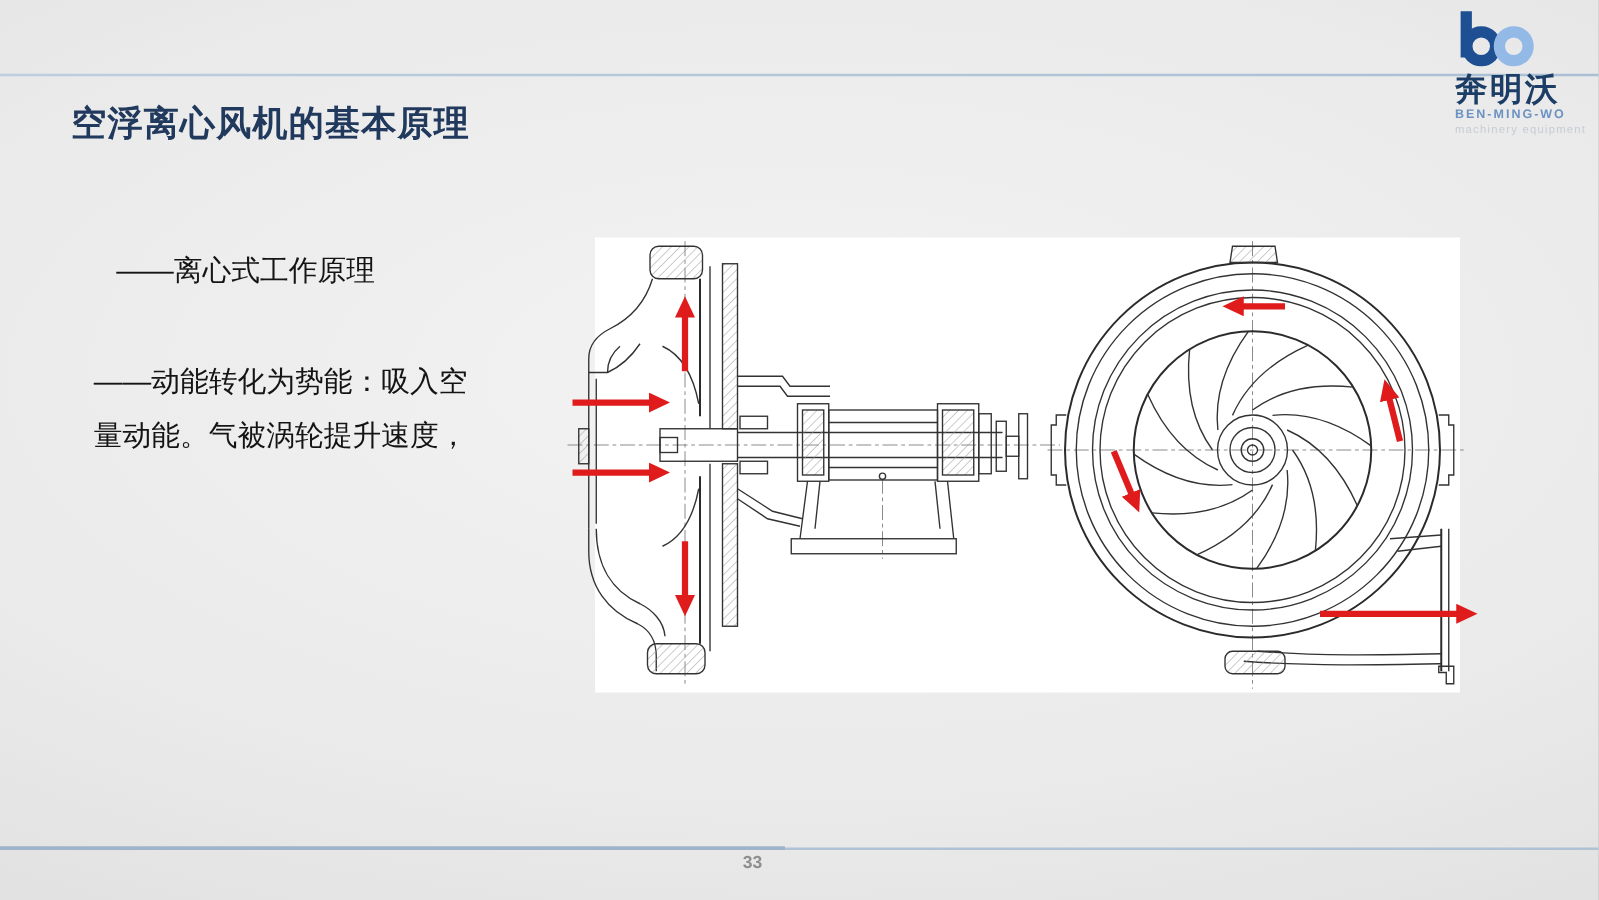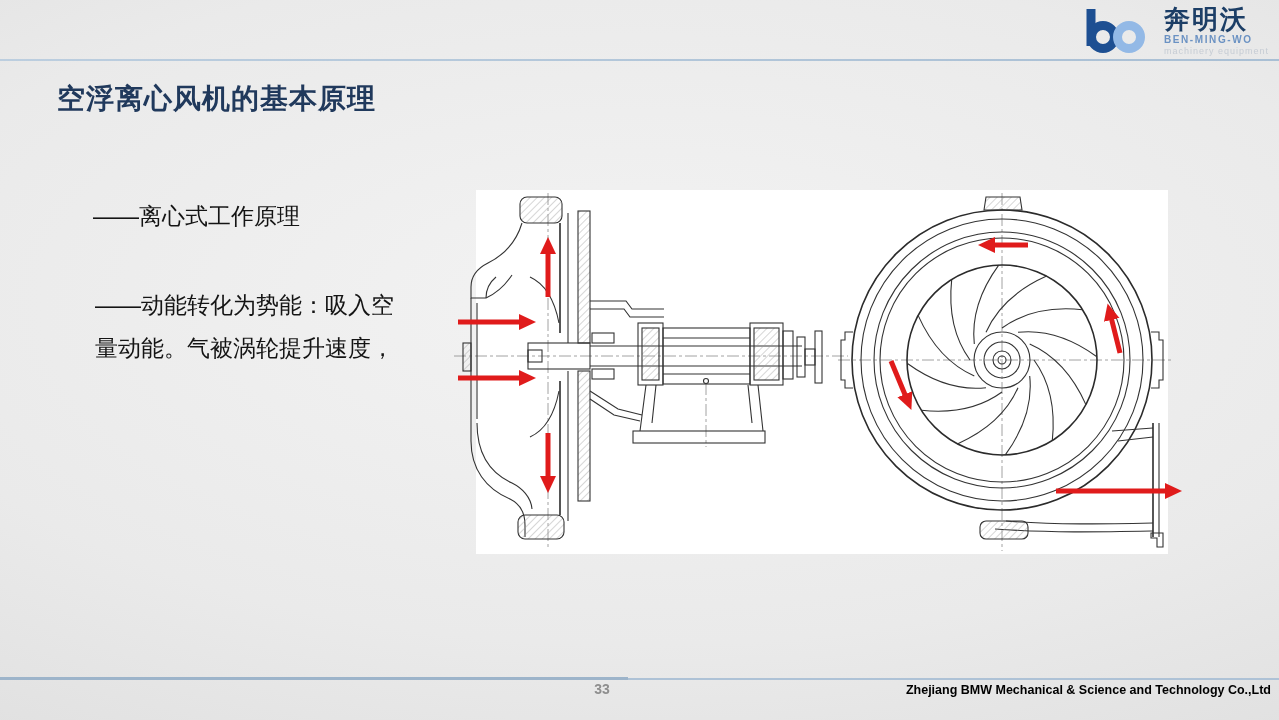--- a/index.html
+++ b/index.html
@@ -7,22 +7,22 @@
     position:relative;width:1279px;height:720px;overflow:hidden;
     background:radial-gradient(120% 95% at 50% 42%, #f3f3f3 0%, #eaeaea 50%, #d8d8d8 100%);
     font-family:"Liberation Sans", sans-serif;
   }
   .hdr-line{position:absolute;left:0;top:59px;width:1279px;height:2px;background:linear-gradient(90deg,#bccedf,#a9bfd4);}
   .ftr-line{position:absolute;left:0;top:678px;width:1279px;height:2px;background:#aec2d6;}
   .ftr-line2{position:absolute;left:0;top:677px;width:628px;height:3px;background:#9db4ca;}
   .title{position:absolute;left:57px;top:80px;font-size:28px;font-weight:bold;color:#20395c;letter-spacing:1px;white-space:nowrap;}
   .body-heading{position:absolute;left:75px;top:201px;font-size:23px;color:#141414;white-space:nowrap;margin-left:18px;}
   .body-para{position:absolute;left:75px;top:284px;font-size:23px;color:#141414;line-height:43px;}
-  .body-para div{white-space:nowrap;margin-left:20px;}
-  .logo{position:absolute;top:4px;right:10px;display:flex;align-items:flex-start;}
+  .body-para div{white-space:nowrap;}
+  .logo{position:absolute;top:4px;right:10px;display:flex;align-items:flex-start;flex-direction:column;}
   .logo-text{display:flex;flex-direction:column;align-items:flex-start;margin-left:4px;}
   .logo-cn{font-size:26px;font-weight:bold;color:#1c3e66;letter-spacing:2px;line-height:30px;}
   .logo-en{font-size:10px;font-weight:bold;color:#6b92c3;letter-spacing:1.6px;line-height:12px;}
   .logo-tag{font-size:9px;color:#c6ccd4;letter-spacing:1px;line-height:11px;}
   .page-num{position:absolute;left:580px;top:681px;width:44px;text-align:center;font-size:14px;color:#8e8e8e;font-weight:bold;}
   .footer-text{position:absolute;right:8px;top:683px;font-size:12.5px;font-weight:bold;color:#000;}
   .diagram{position:absolute;left:450px;top:185px;width:745px;height:380px;}
   svg .k{fill:none;stroke:#333;stroke-width:1.1;}
   svg .k2{fill:none;stroke:#2b2b2b;stroke-width:1.6;}
   svg .kh{fill:url(#hatch);stroke:#333;stroke-width:1.1;}
@@ -178,15 +178,14 @@
       <path class="arrow" marker-end="url(#ah)" d="M 578,60 H 542"></path>
       <path class="arrow" marker-end="url(#ah)" d="M 670,168 L 661,132"></path>
       <path class="arrow" marker-end="url(#ah)" d="M 441,176 L 456,212"></path>
       <path class="arrow" marker-end="url(#ah)" d="M 606,306 H 718"></path>
     </g>
   </svg>
 
   <div class="ftr-line"></div>
   <div class="ftr-line2"></div>
   <div class="page-num">33</div>
-  <div class="footer-text">Zhejiang BMW Mechanical &amp; Science and Technology Co.,Ltd</div>
 
 </div>
 
 </body></html>

